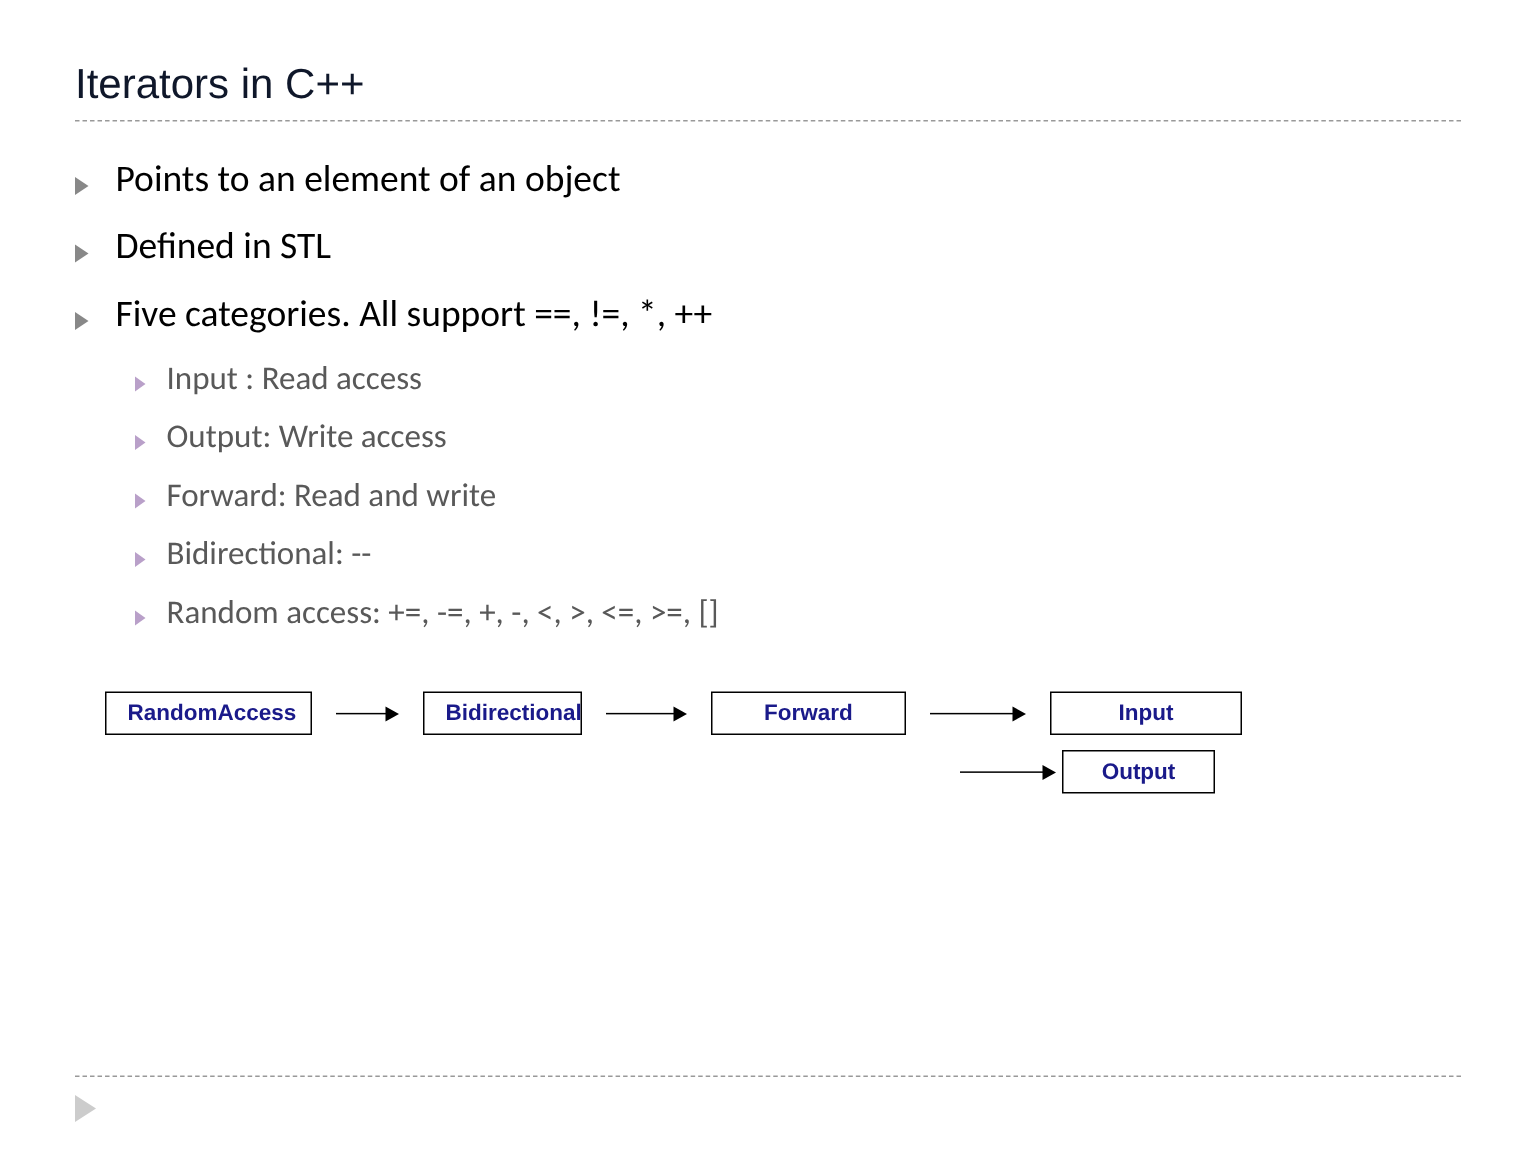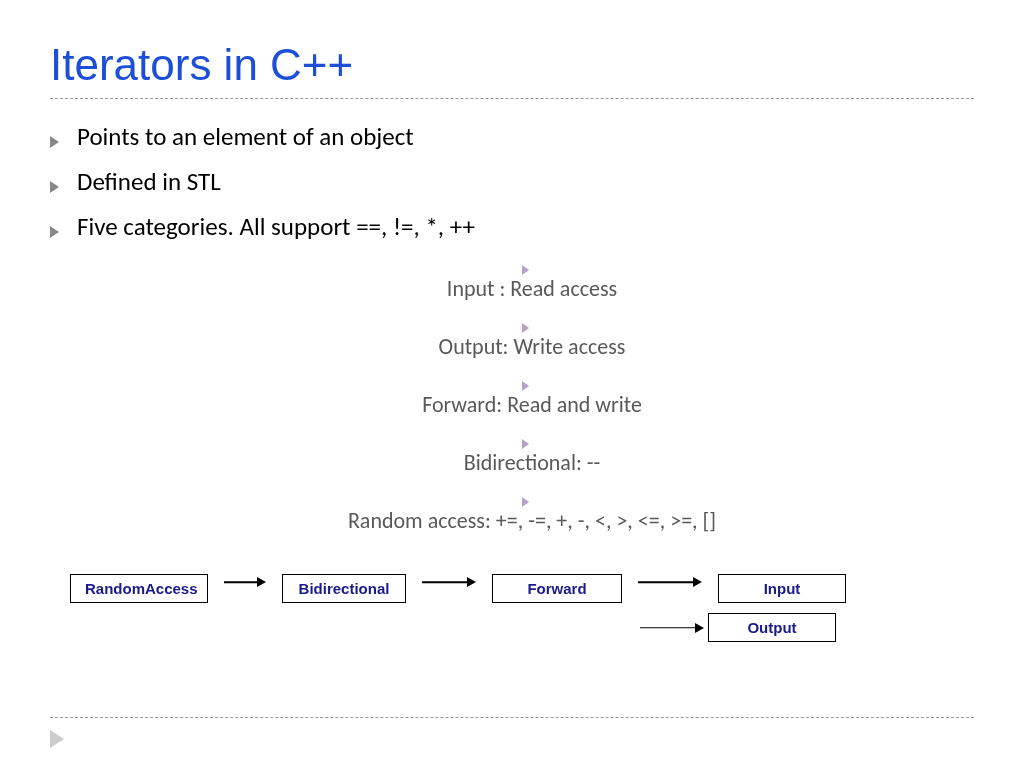--- a/index.html
+++ b/index.html
@@ -6,22 +6,22 @@
     body {
       width: 1024px;
       height: 768px;
       background: #ffffff;
       font-family: Georgia, 'Times New Roman', serif;
       padding: 40px 50px 30px 50px;
       position: relative;
       overflow: hidden;
     }
     .title {
-      font-size: 44px;
-      color: #1d4ed8;
+      font-size: 28px;
+      color: #0f172a;
       font-weight: normal;
       margin-bottom: 8px;
       font-family: 'Gill Sans', 'Segoe UI', sans-serif;
     }
     .divider {
       border: none;
       border-top: 1px dashed #999;
       margin-bottom: 22px;
     }
     .bullet-list { list-style: none; }
@@ -29,21 +29,20 @@
       display: flex;
       align-items: center;
       margin-bottom: 14px;
     }
     .bullet-item.main { font-size: 25px; color: #000; }
     .bullet-item.sub {
       font-size: 22px;
       color: #595959;
       margin-left: 40px;
       margin-bottom: 12px;
-      flex-direction: column;
     }
     .bullet-arrow {
       display: inline-block;
       width: 0; height: 0;
       border-top: 6px solid transparent;
       border-bottom: 6px solid transparent;
       border-left: 9px solid #888;
       margin-right: 18px;
       margin-top: 10px;
       flex-shrink: 0;
@@ -55,20 +54,21 @@
       margin-top: 9px;
       margin-right: 14px;
     }
     .bullet-text { font-family: 'Gill Sans', 'Segoe UI', Calibri, sans-serif; }
     .diagram {
       margin-top: 40px;
       padding-left: 20px;
     }
     .diagram-row {
       display: flex;
+      align-items: center;
       gap: 12px;
     }
     .diagram-box {
       border: 1.5px solid #000;
       padding: 5px 14px;
       font-size: 15px;
       font-weight: bold;
       color: #1a1a8a;
       font-family: Verdana, Geneva, sans-serif;
       text-align: center;
@@ -162,27 +162,27 @@
   <li class="bullet-item sub">
     <span class="bullet-arrow"></span>
     <span class="bullet-text">Random access: +=, -=, +, -, &lt;, &gt;, &lt;=, &gt;=, []</span>
   </li>
 </ul>
 
 <div class="diagram">
   <div class="diagram-row">
     <div class="diagram-box" style="width:138px">RandomAccess</div>
     <div class="diagram-arrow"></div>
-    <div class="diagram-box" style="width:124px">Bidirectional</div>
+    <div class="diagram-box" style="width:106px">Bidirectional</div>
     <div class="diagram-arrow" style="width:62px"></div>
     <div class="diagram-box" style="width:130px">Forward</div>
     <div class="diagram-arrow" style="width:72px"></div>
     <div class="diagram-box" style="width:128px">Input</div>
   </div>
   <div class="diagram-row2">
     <div style="width:566px; flex-shrink:0;"></div>
     <div class="diagram-arrow" style="width:72px"></div>
-    <div class="diagram-box" style="width:128px">Output</div>
+    <div class="diagram-box" style="width:102px">Output</div>
   </div>
 </div>
 
 <hr class="footer-divider">
 <div class="footer-arrow"></div>
 
 </body></html>

